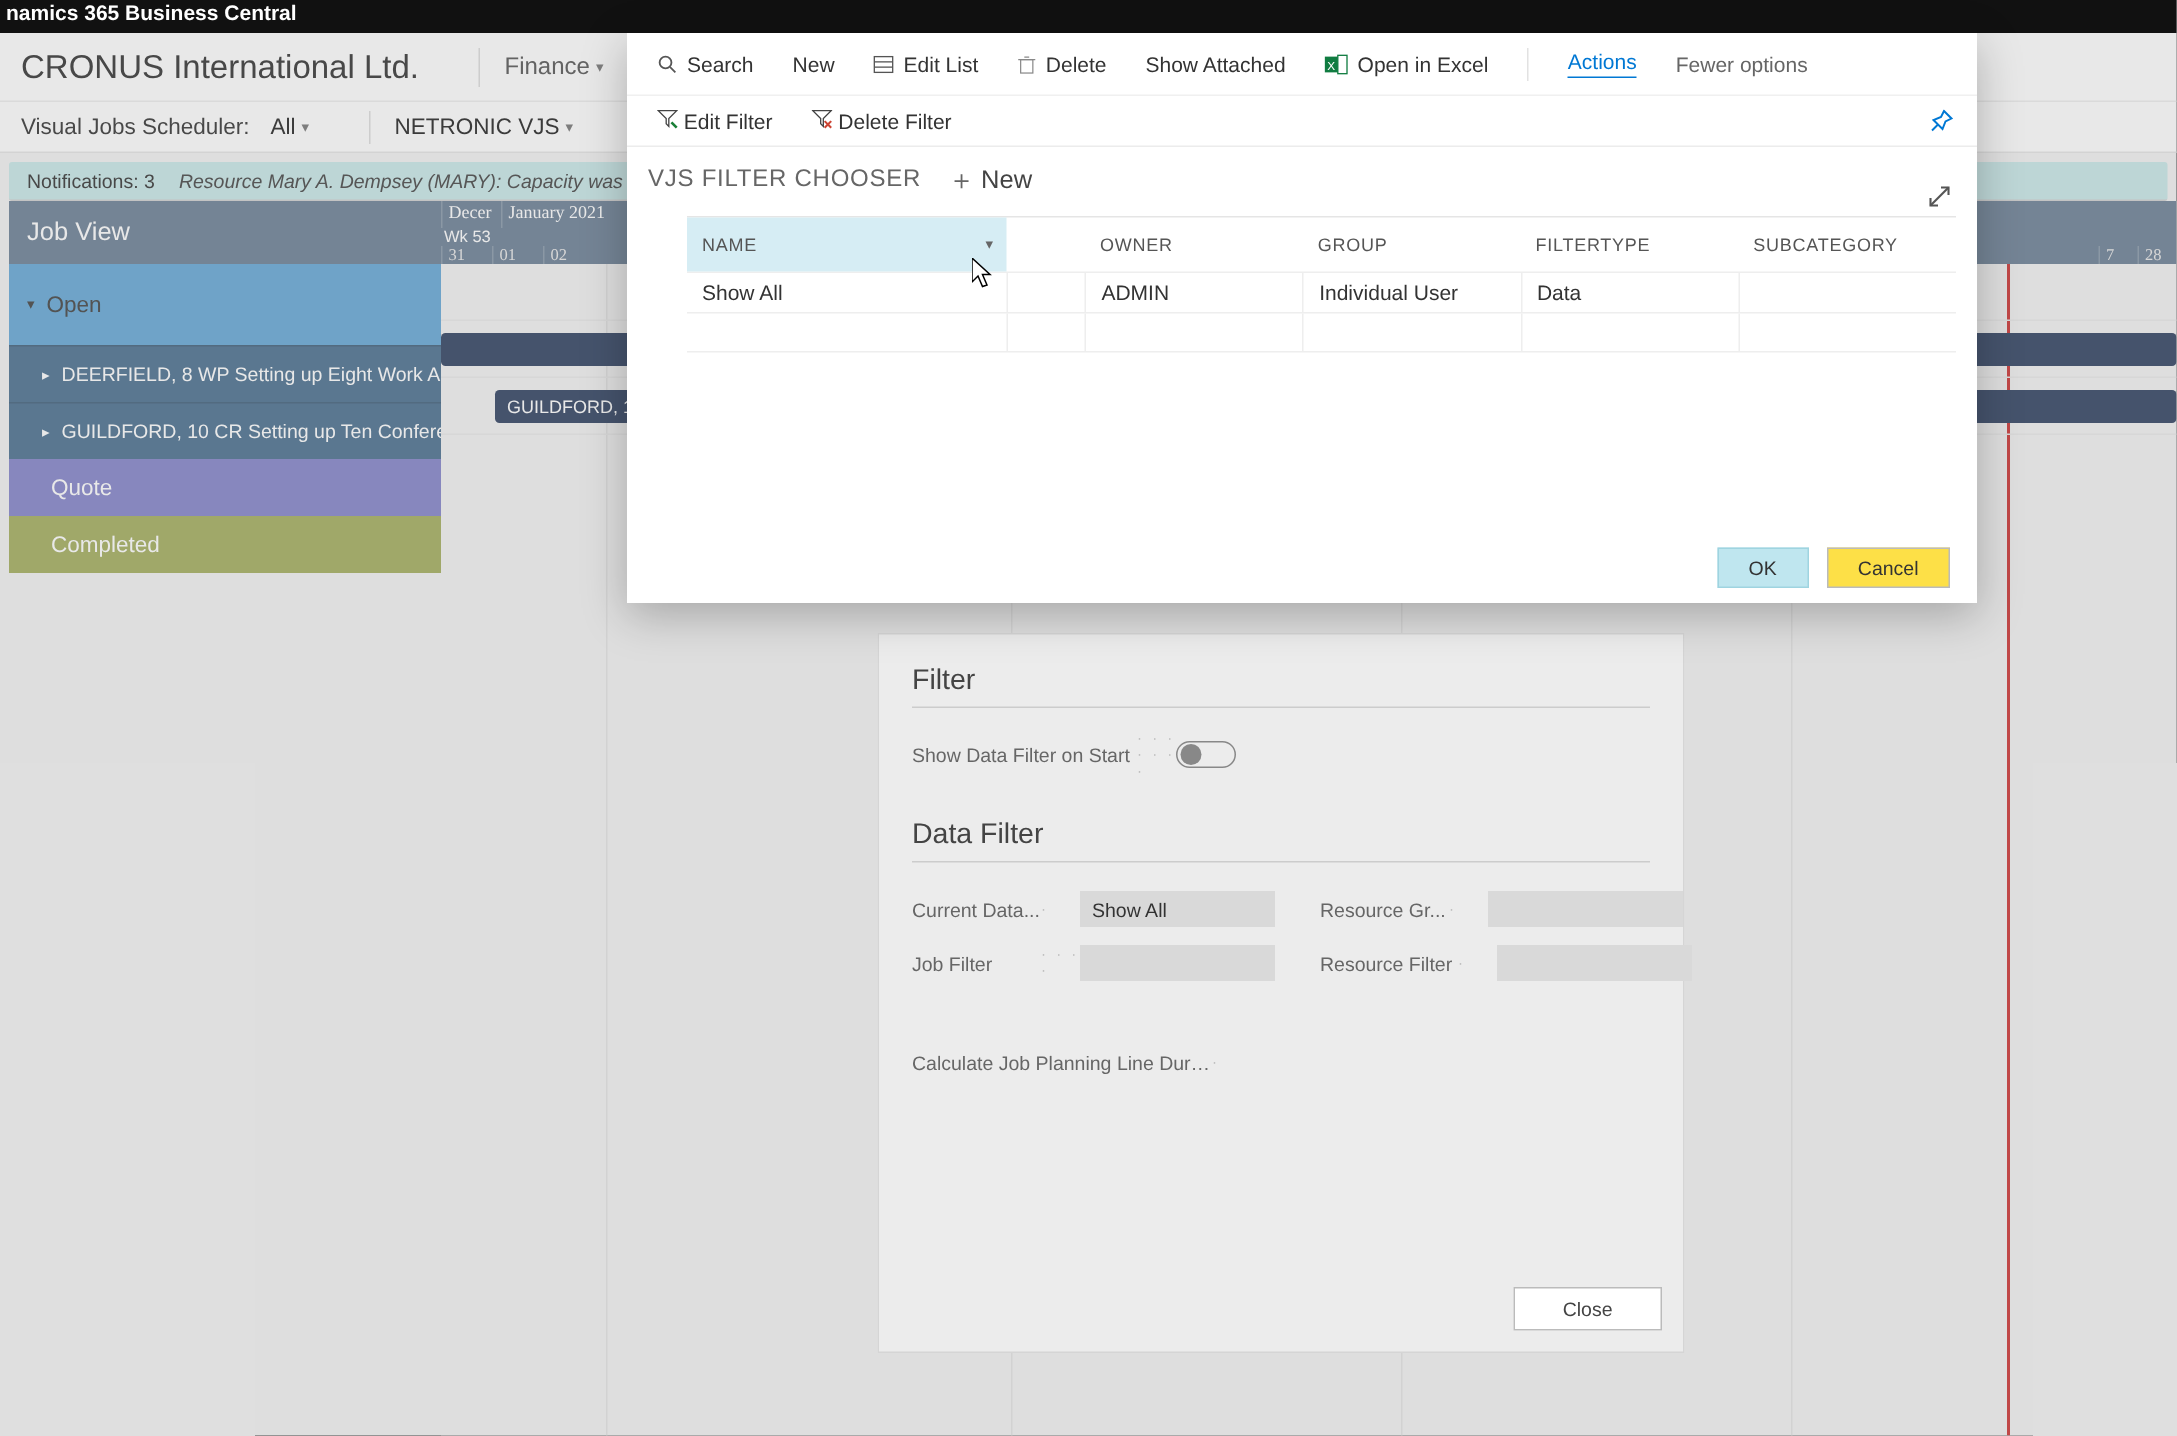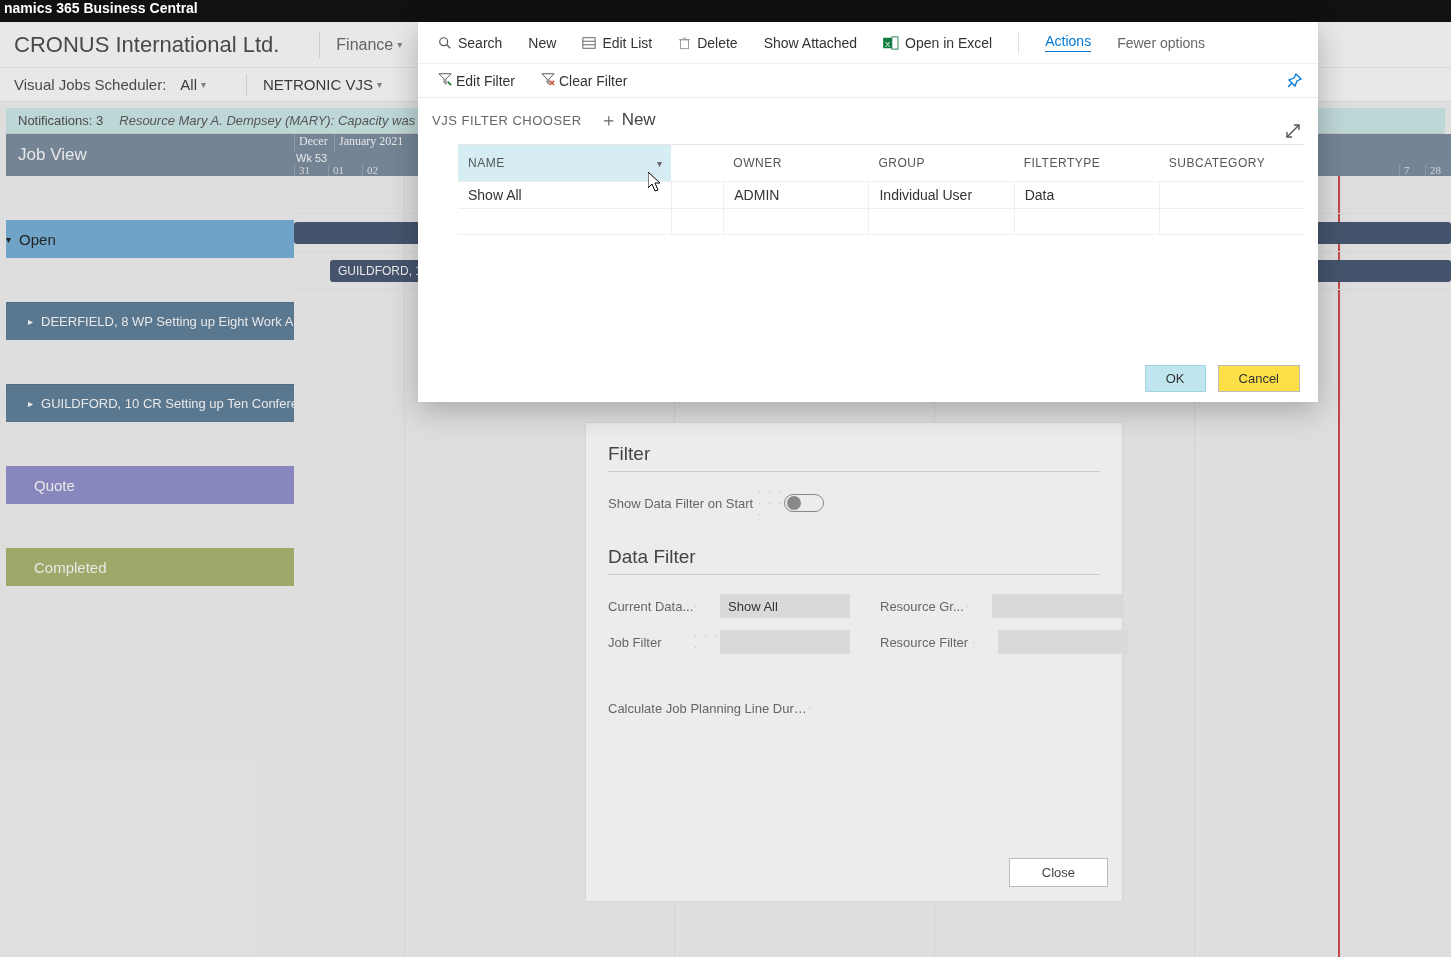--- a/index.html
+++ b/index.html
@@ -27,23 +27,23 @@
   .subnav .iconbox { width: 16px; height: 14px; border: 1.5px solid #666; margin-right: 6px; }
   
   
   .notif { height: 26px; background: #c8e8e8; display: flex; align-items: center; padding: 0 12px; font-size: 13px; color: #333; border-bottom: 1px solid #d0d0d0; margin: 6px 6px 0 6px; border-radius: 2px; }
   .notif .count { margin-right: 16px; }
   .notif .msg { font-style: italic; color: #444; }
   
   
   .main { position: absolute; top: 112px; left: 6px; right: 0; bottom: 0; display: flex; }
   
-  .leftpane { width: 288px; display: flex; flex-direction: column; gap: 44px; }
+  .leftpane { width: 288px; display: flex; flex-direction: column; }
   .jobview-hdr { background: #6b7f95; color: #fff; height: 42px; display: flex; align-items: center; padding-left: 12px; font-size: 17px; }
-  .tree-open { background: #64a7d6; color: #000000; height: 38px; display: flex; align-items: center; font-size: 15px; }
+  .tree-open { background: #64a7d6; color: #404040; height: 54px; display: flex; align-items: center; padding-left: 12px; font-size: 15px; }
   .tree-open::before { content: "▾"; font-size: 10px; margin-right: 8px; }
   .tree-row { background: #4a6f8f; color: #fff; height: 38px; display: flex; align-items: center; padding-left: 22px; font-size: 13px; border-top: 1px solid #3f5f7a; overflow: hidden; white-space: nowrap; }
   .tree-row::before { content: "▸"; font-size: 10px; margin-right: 8px; }
   .tree-planning { background: #c3a97d; color: #fff; height: 38px; display: flex; align-items: center; padding-left: 28px; font-size: 15px; }
   .tree-quote { background: #8383c9; color: #fff; height: 38px; display: flex; align-items: center; padding-left: 28px; font-size: 15px; }
   .tree-completed { background: #a3ad5d; color: #fff; height: 38px; display: flex; align-items: center; padding-left: 28px; font-size: 15px; }
   
   .rightpane { flex: 1; position: relative; background: #f3f3f3; }
   .gantt-hdr { background: #6b7f95; height: 42px; color: #fff; font-size: 12px; position: relative; }
   .gantt-hdr .row1 { position: absolute; top: 0; height: 18px; left: 0; right: 0; display: flex; font-size: 12px; }
@@ -72,21 +72,21 @@
   
   
   .modal { position: absolute; left: 418px; top: 22px; width: 900px; height: 380px; background: #fff; box-shadow: 0 8px 28px rgba(0,0,0,0.25); display: flex; flex-direction: column; }
   .modal .toolbar { height: 42px; display: flex; align-items: center; padding: 0 20px; gap: 26px; font-size: 14px; color: #333; border-bottom: 1px solid #f0f0f0; }
   .modal .toolbar .tbtn { display: inline-flex; align-items: center; gap: 6px; color: #333; cursor: pointer; }
   .modal .toolbar .tbtn.linku { color: #0078d4; border-bottom: 1px solid #0078d4; padding-bottom: 2px; }
   .modal .toolbar .vdiv { width: 1px; height: 22px; background: #e2e2e2; }
   .modal .toolbar2 { height: 34px; display: flex; align-items: center; padding: 0 20px; gap: 26px; font-size: 14px; color: #333; border-bottom: 1px solid #ececec; position: relative; }
   .modal .pin { position: absolute; right: 16px; color: #0078d4; font-size: 16px; }
   .modal .titlerow { display: flex; align-items: center; padding: 10px 20px 6px 14px; gap: 18px; }
-  .modal .titlerow .t1 { font-size: 13px; letter-spacing: 0.5px; color: #666; }
+  .modal .titlerow .t1 { font-size: 16px; letter-spacing: 0.5px; color: #666; }
   .modal .titlerow .newbtn { font-size: 17px; color: #444; display: inline-flex; align-items: center; gap: 4px; }
   .modal .expand { position: absolute; right: 16px; top: 100px; color: #666; font-size: 20px; }
   
   .grid { margin: 6px 14px 0 40px; border-top: 1px solid #e5e5e5; }
   .grid .ghdr { display: flex; height: 36px; align-items: center; font-size: 12px; color: #555; letter-spacing: 0.5px; }
   .grid .ghdr .gcol { padding: 0 10px; border-right: 0; }
   .grid .ghdr .gcol.sel { background: #d6edf4; height: 100%; display: flex; align-items: center; position: relative; }
   .grid .ghdr .gcol.sel .dd { position: absolute; right: 8px; font-size: 10px; color: #666; }
   .grid .grow { display: flex; height: 28px; align-items: center; font-size: 14px; color: #333; border-top: 1px solid #eee; border-bottom: 1px solid #eee; }
   .grid .grow .gcol, .grid .spacerow .gcol { padding: 0 10px; border-left: 1px solid #eee; height: 100%; display: flex; align-items: center; }
@@ -325,21 +325,21 @@
       <span>Edit Filter</span>
     </span>
     <span class="tbtn">
       <span class="icon">
         <svg width="14" height="14" viewBox="0 0 16 16">
             <polygon points="1,2 15,2 9,8 9,14 7,12 7,8" fill="none" stroke="#444"></polygon>
             <line x1="10" y1="10" x2="15" y2="15" stroke="#c43" stroke-width="1.6"></line>
             <line x1="15" y1="10" x2="10" y2="15" stroke="#c43" stroke-width="1.6"></line>
           </svg>
       </span>
-      <span>Clear Filter</span>
+      <span>Delete Filter</span>
     </span>
     <span class="pin">
       <svg width="16" height="16" viewBox="0 0 16 16">
           <path d="M10 1 L15 6 L11 8 L9 13 L3 7 L8 5 Z" fill="none" stroke="#0078d4" stroke-width="1.3"></path>
           <line x1="6" y1="10" x2="2" y2="14" stroke="#0078d4" stroke-width="1.3"></line>
         </svg>
     </span>
   </div>
 
   <div class="titlerow">

